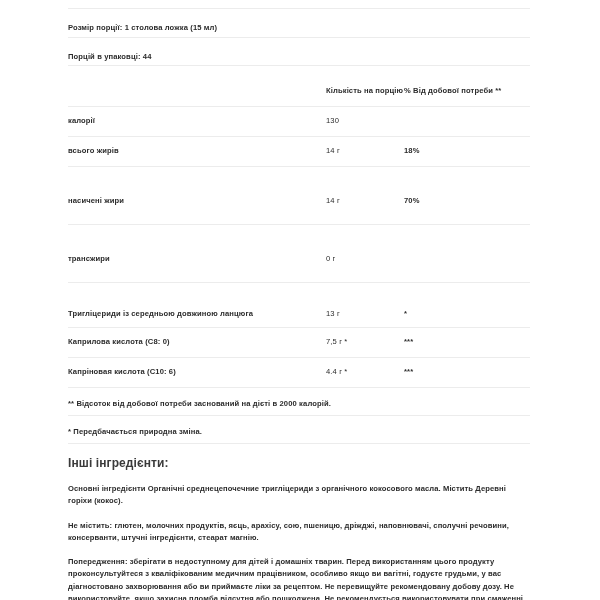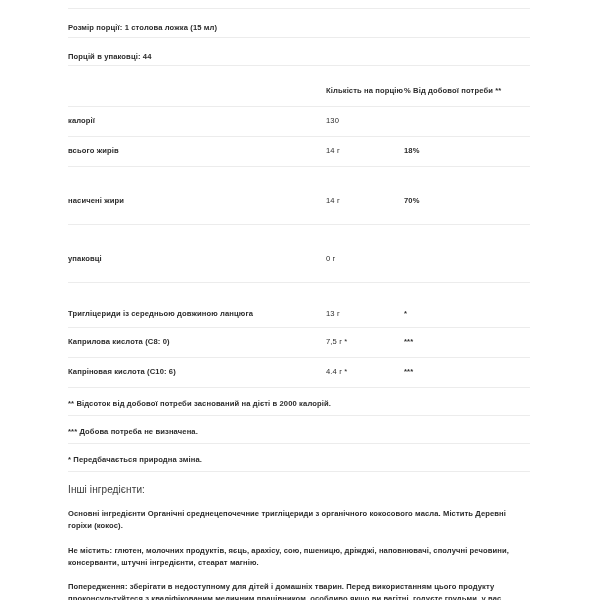--- a/index.html
+++ b/index.html
@@ -97,22 +97,22 @@
     color: #2b2b2b;
   }
 
   
   .ingredients-block {
     border-top: 1px solid #ececec;
     padding-top: 12px;
     box-sizing: border-box;
   }
   .ing-heading {
-    font-size: 10px;
-    font-weight: normal;
+    font-size: 12px;
+    font-weight: bold;
     letter-spacing: .1px;
     color: #3a3a3a;
     margin-bottom: 13px;
   }
   .ing-para {
     font-size: 7.6px;
     font-weight: bold;
     letter-spacing: .1px;
     line-height: 1.62;
     color: #2b2b2b;
@@ -159,21 +159,21 @@
       <div class="cell-dv">18%</div>
     </div>
 
     <div class="row nutrient-row tall">
       <div class="cell-name">насичені жири</div>
       <div class="cell-amount">14 г</div>
       <div class="cell-dv">70%</div>
     </div>
 
     <div class="row nutrient-row tall">
-      <div class="cell-name">упаковці</div>
+      <div class="cell-name">трансжири</div>
       <div class="cell-amount">0 г</div>
       <div class="cell-dv"></div>
     </div>
 
     <div class="row nutrient-row tall2">
       <div class="cell-name">Тригліцериди із середньою довжиною ланцюга</div>
       <div class="cell-amount">13 г</div>
       <div class="cell-dv">*</div>
     </div>
 
@@ -183,21 +183,20 @@
       <div class="cell-dv">***</div>
     </div>
 
     <div class="row nutrient-row">
       <div class="cell-name">Капріновая кислота (C10: 6)</div>
       <div class="cell-amount">4.4 г *</div>
       <div class="cell-dv">***</div>
     </div>
 
     <div class="note-row">** Відсоток від добової потреби заснований на дієті в 2000 калорій.</div>
-    <div class="note-row">*** Добова потреба не визначена.</div>
     <div class="note-row">* Передбачається природна зміна.</div>
 
     <div class="ingredients-block">
       <div class="ing-heading">Інші інгредієнти:</div>
       <div class="ing-para">Основні інгредієнти Органічні среднецепочечние тригліцериди з органічного кокосового масла. Містить Деревні горіхи (кокос).</div>
       <div class="ing-para">Не містить: глютен, молочних продуктів, яєць, арахісу, сою, пшеницю, дріжджі, наповнювачі, сполучні речовини, консерванти, штучні інгредієнти, стеарат магнію.</div>
       <div class="ing-para">Попередження: зберігати в недоступному для дітей і домашніх тварин. Перед використанням цього продукту проконсультуйтеся з кваліфікованим медичним працівником, особливо якщо ви вагітні, годуєте грудьми, у вас діагностовано захворювання або ви приймаєте ліки за рецептом. Не перевищуйте рекомендовану добову дозу. Не використовуйте, якщо захисна пломба відсутня або пошкоджена. Не рекомендується використовувати при смаженні через відносно низьку температуру диму.</div>
     </div>
 
   </div>

